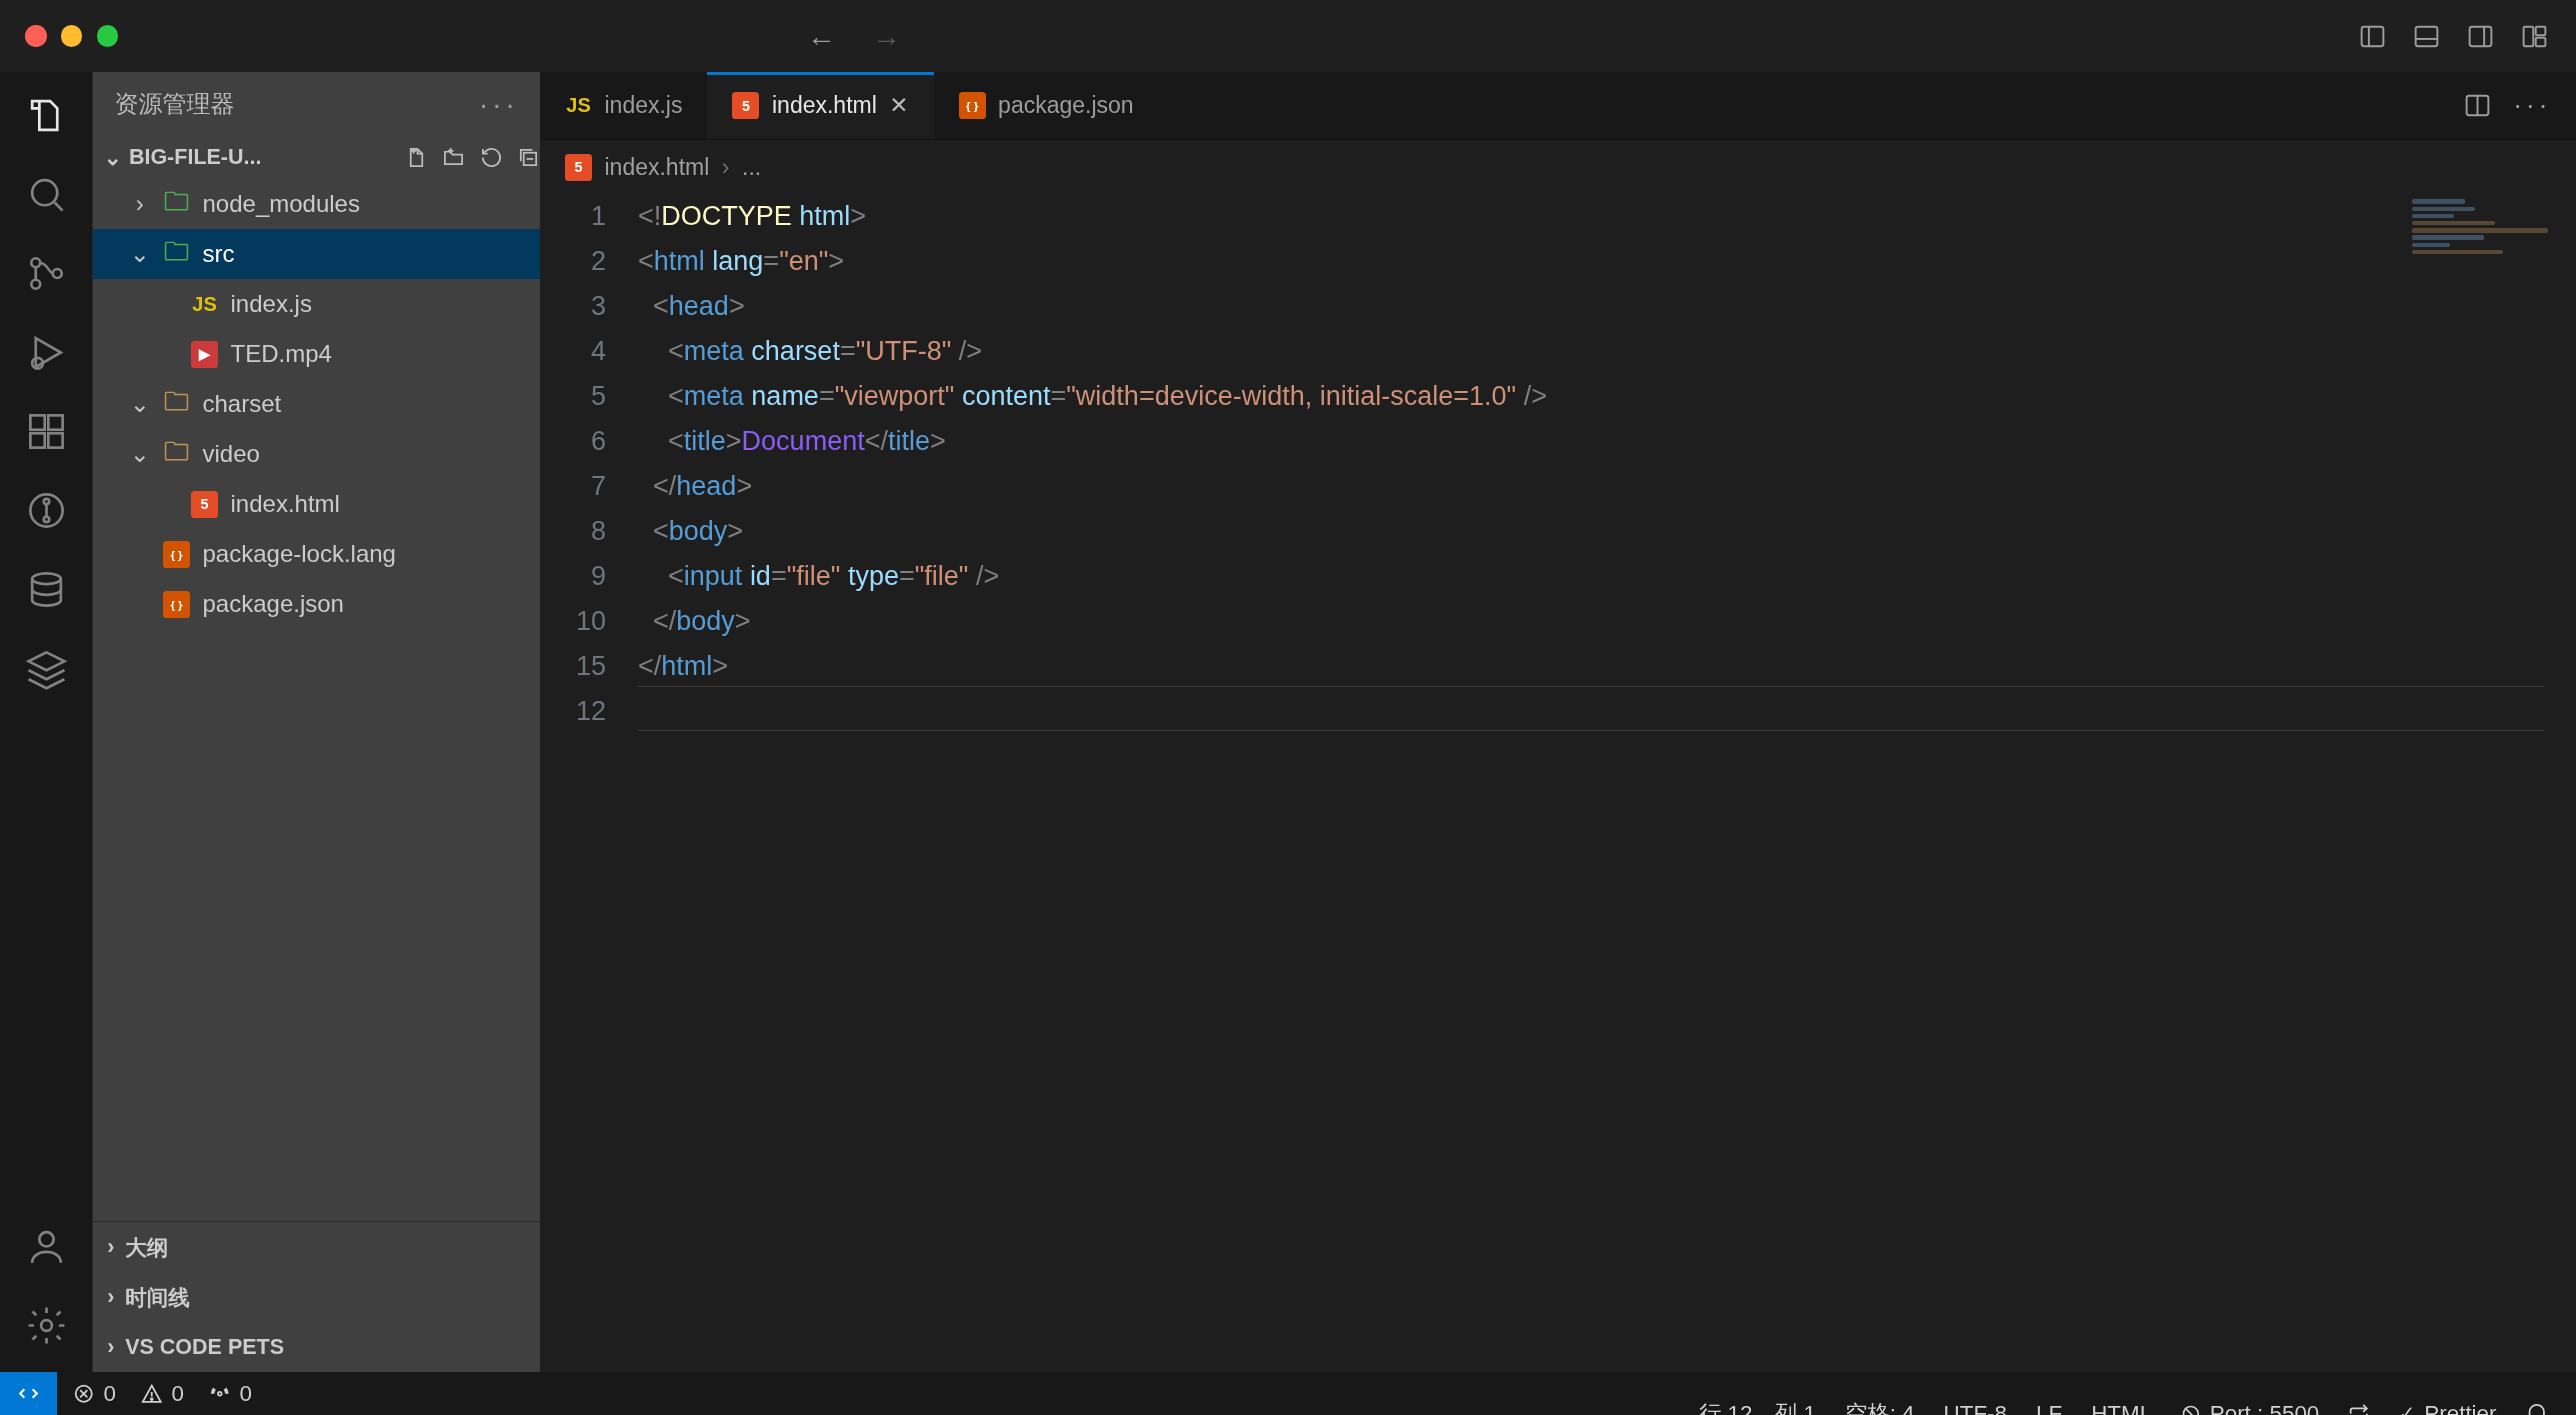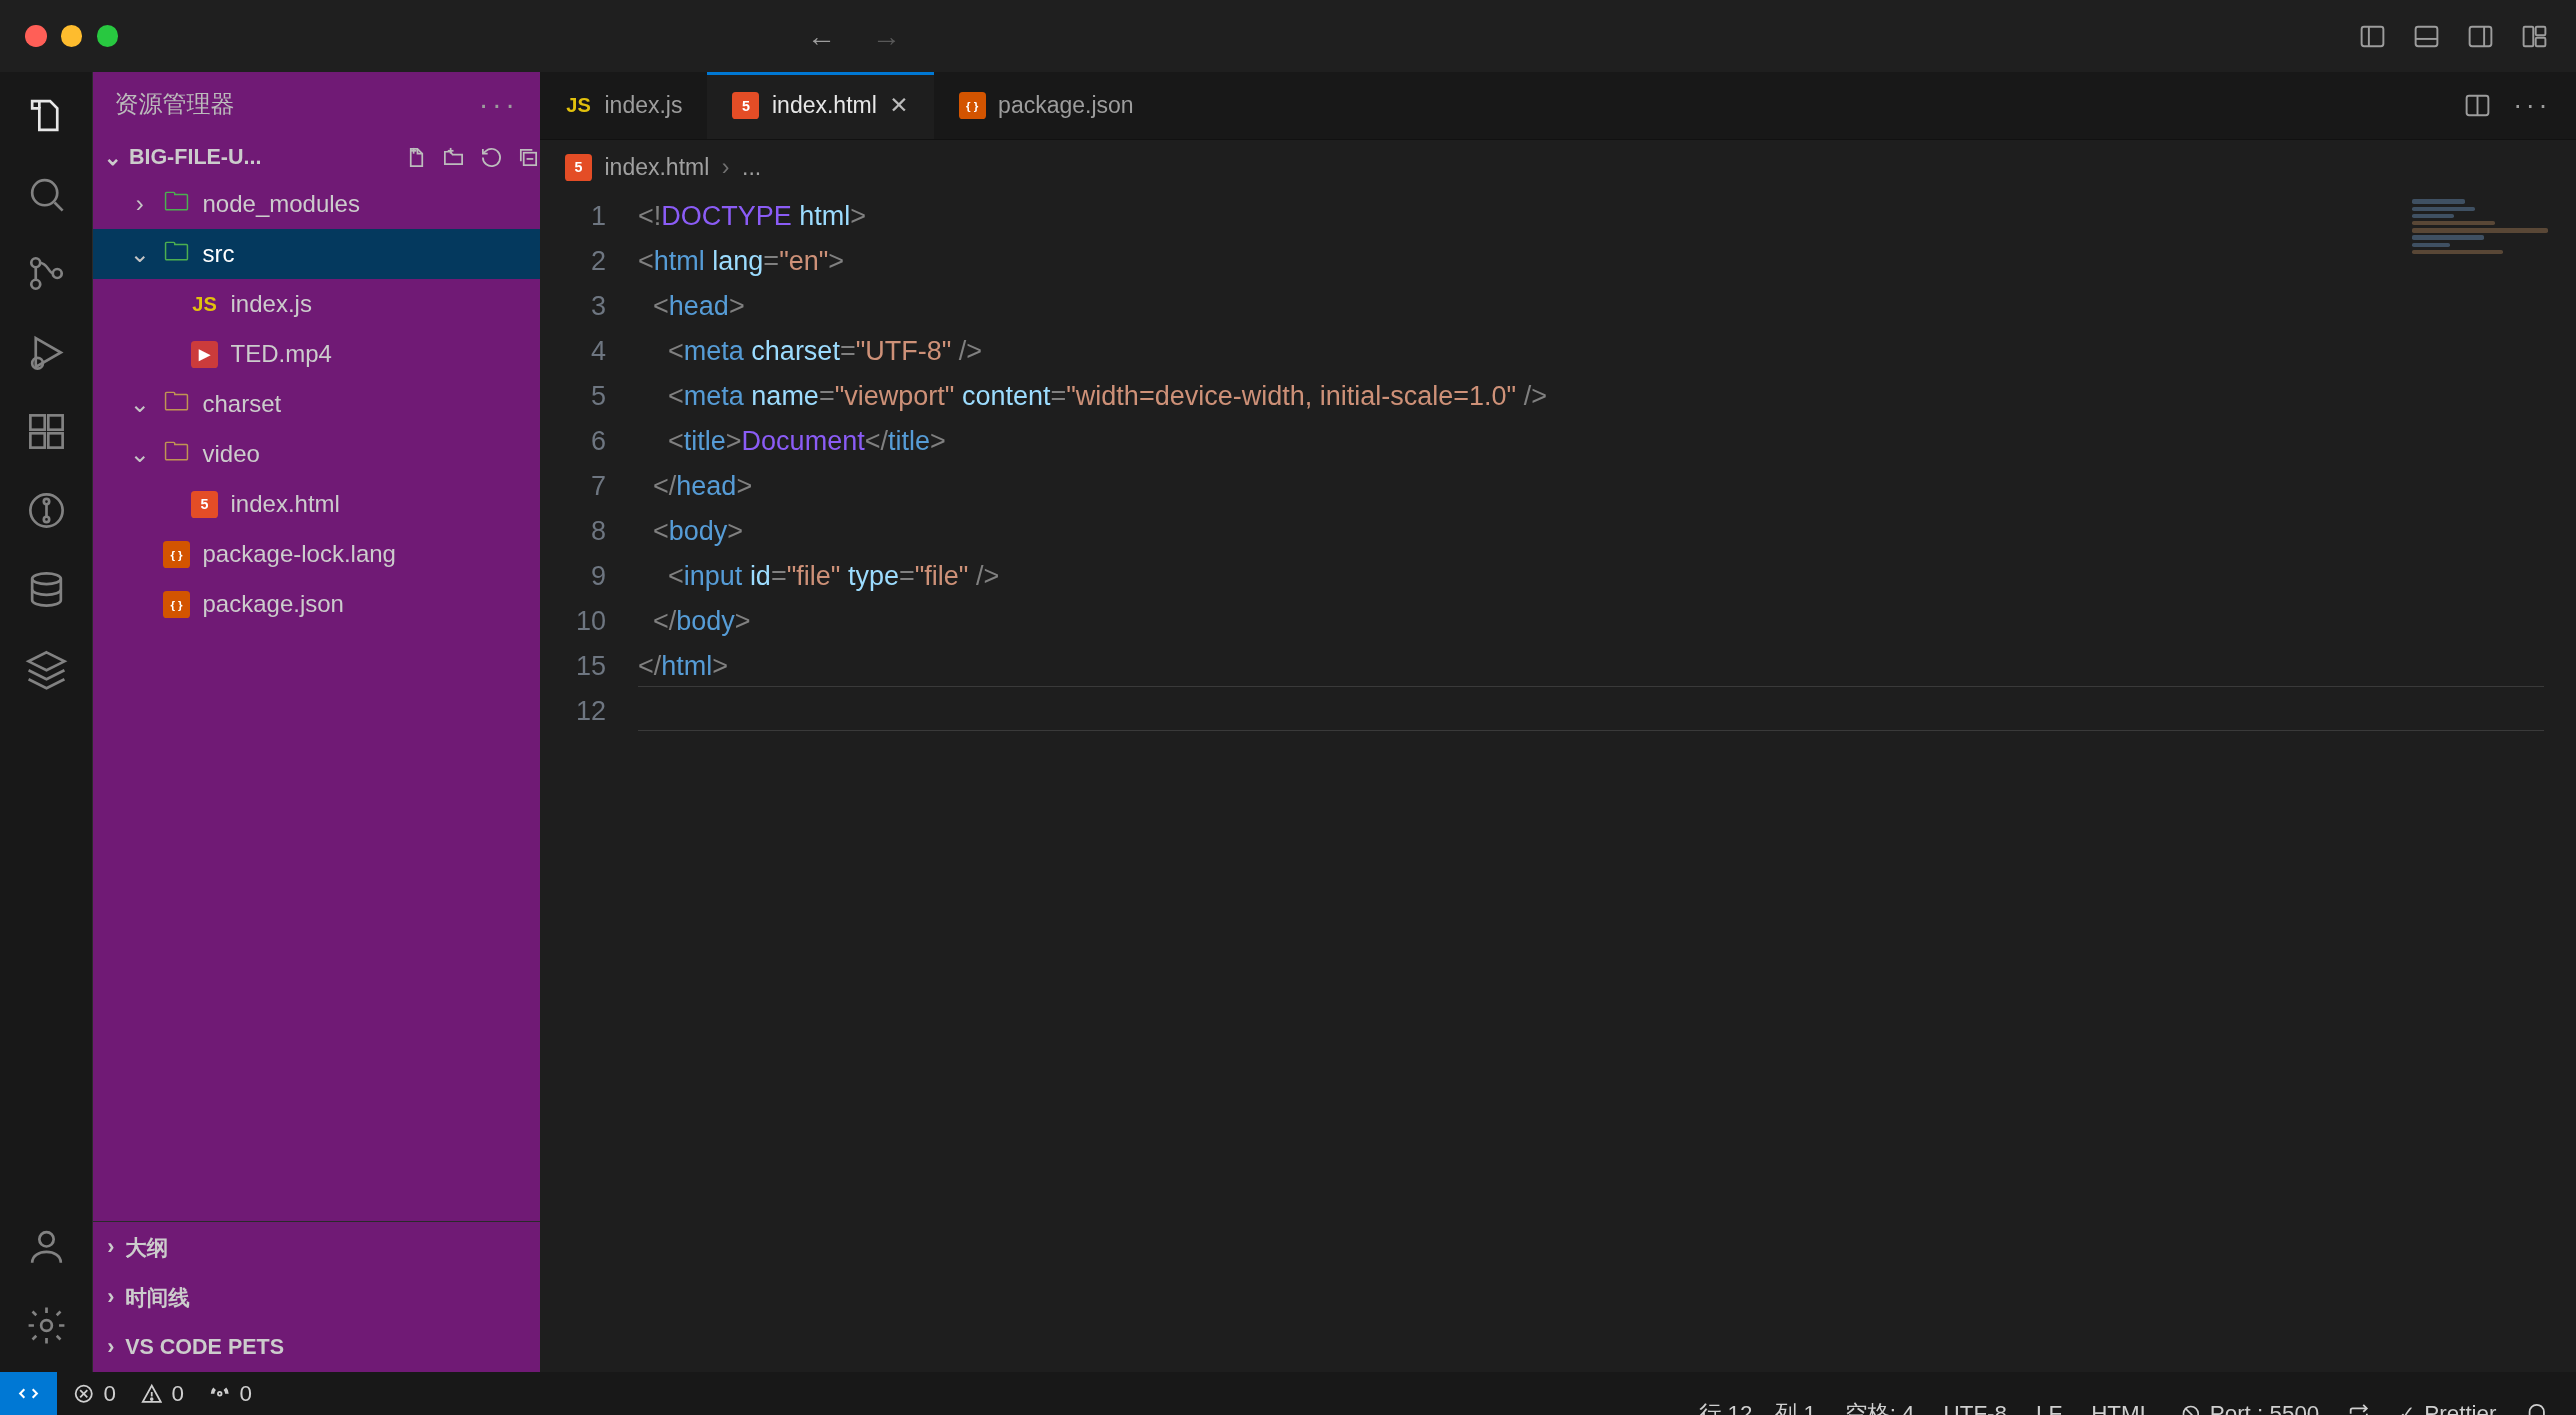--- a/index.html
+++ b/index.html
@@ -17,21 +17,21 @@
 
 
 .shell { display:flex; height:calc(100% - 72px - 43px); }
 .activity { width:93px; background:#181818; display:flex; flex-direction:column; align-items:center; padding-top:21.5px; gap:36px; border-right:0.9px solid #2a2a2a; }
 .activity .ic { width:43px; height:43px; color:#828282; cursor:pointer; }
 .activity .ic.active { color:#e7e7e7; position:relative; }
 .activity .ic.active::before { content:""; position:absolute; left:-25px; top:-5.4px; width:3.6px; height:54px; background:#e7e7e7; }
 .activity .spacer { flex:1; }
 
 
-.sidebar { width:447px; background:#701a75; display:flex; flex-direction:column; font-size:24px; }
+.sidebar { width:447px; background:#404040; display:flex; flex-direction:column; font-size:24px; }
 .side-head { height:64px; display:flex; align-items:center; justify-content:space-between; padding:0 21.5px; color:#bbb; }
 .side-head .dots { font-size:29px; color:#9d9d9d; letter-spacing:3.6px; }
 .proj-head { height:43px; display:flex; align-items:center; padding-left:10.7px; font-weight:700; font-size:21.5px; color:#ccc; gap:7.2px; }
 .proj-head .icons { margin-left:auto; display:flex; gap:14.3px; color:#bdbdbd; }
 .tree { flex:1; overflow:auto; }
 .node { height:50px; display:flex; align-items:center; gap:12.5px; padding-left:18px; color:#ccc; cursor:pointer; }
 .node.depth1 { padding-left:36px; }
 .node.depth2 { padding-left:64px; }
 .node.sel { background:#04395e; color:#fff; }
 .node .chev { width:21.5px; text-align:center; color:#c5c5c5; }
@@ -54,21 +54,21 @@
 .tab .close { color:#bbb; font-size:23px; }
 .tabs .right{ margin-left:auto; display:flex; align-items:center; gap:21.5px; padding-right:25px; color:#9d9d9d; }
 .breadcrumb { height:54px; display:flex; align-items:center; gap:12.5px; padding-left:25px; color:#a0a0a0; font-size:23px;}
 .code-wrap { position:relative; flex:1; display:flex; font-family:"SF Mono",Menlo,Consolas,monospace; font-size:27px; line-height:45px; }
 .gutter { width:98px; text-align:right; padding-right:32px; color:#6e7681; user-select:none; }
 .code { flex:1; white-space:pre; color:#d4d4d4; position:relative; }
 .code .currline { position:absolute; left:0; right:32px; height:45px; border:0.9px solid #3a3a3a; border-left:none; border-right:none; }
 .minimap { position:absolute; top:5.4px; right:12.5px; width:152px; height:54px; opacity:.55; }
 .mm-line{ height:4.5px; margin-bottom:2.7px; border-radius:1.8px;}
 
-.pun{color:#808080;} .tag{color:#569cd6;} .attr{color:#9cdcfe;} .str{color:#ce9178;} .doctype{color:#8b5cf6;} .txt{color:#8b5cf6;}
+.pun{color:#808080;} .tag{color:#569cd6;} .attr{color:#9cdcfe;} .str{color:#ce9178;} .doctype{color:#fef9c3;} .txt{color:#8b5cf6;}
 
 
 .status { height:43px; background:#181818; display:flex; align-items:center; font-size:22.4px; color:#cfcfcf; }
 .status .remote { width:57px; height:100%; background:#0078d4; display:flex; align-items:center; justify-content:center; margin-right:16px;}
 .status .seg { display:flex; align-items:center; gap:9px; margin-right:25px; cursor:pointer;}
 .status .right { margin-left:auto; display:flex; align-items:center;margin-top:40px; }
 .status .right .seg { margin-right:29px; }
 
 svg { display:block; }
 </style>

